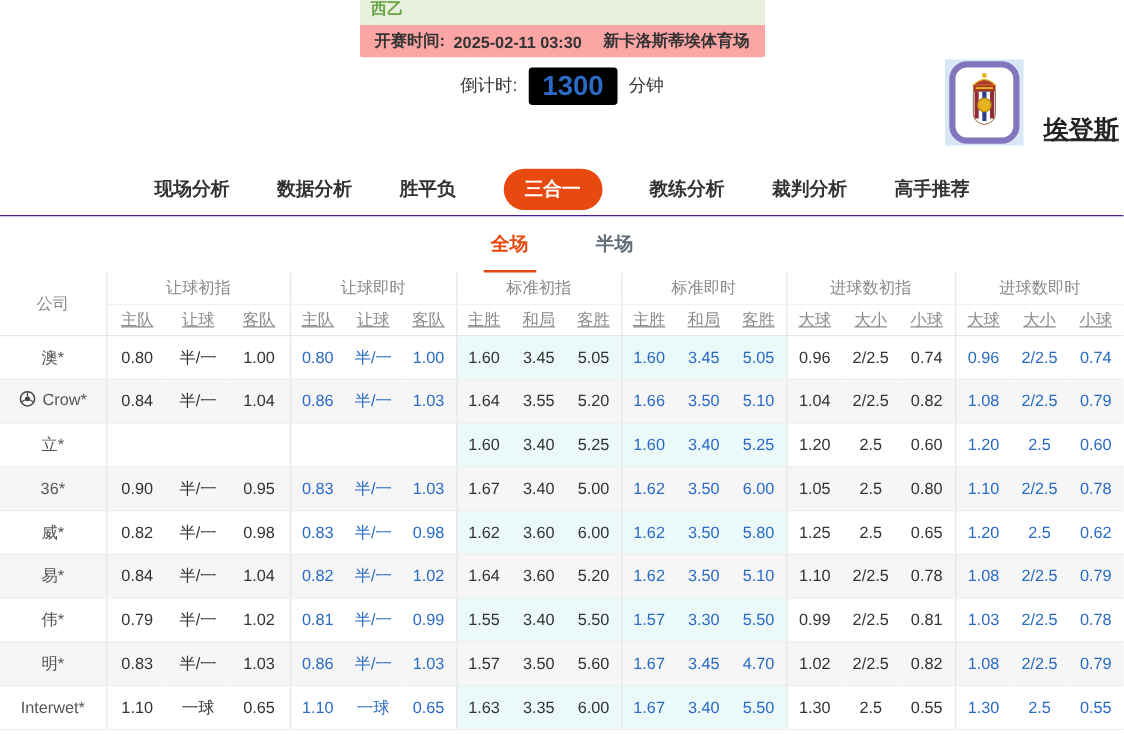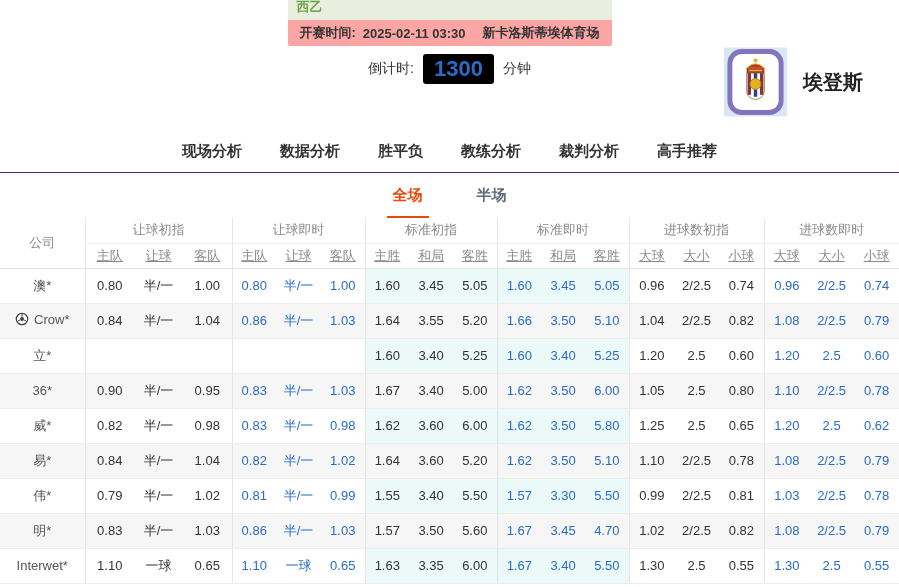--- a/index.html
+++ b/index.html
@@ -16,21 +16,21 @@
   }
   
   .topbar{height:40px;display:flex;justify-content:center;align-items:center;}
   .topbar-pill{display:flex;align-items:stretch;font-size:13px;font-weight:bold;overflow:hidden;border-radius:2px;flex-direction:column;}
   .league{background:#e9efdf;color:var(--league-green);padding:4px 9px;display:flex;align-items:center;}
   .kick{background:#fca5a5;color:#333;padding:4px 12px;display:flex;align-items:center;gap:7px;}
   .venue{margin-left:10px;}
   
   .hero{position:relative;height:90px;}
   .home-side{position:absolute;left:100px;top:7px;display:flex;align-items:center;gap:16px;}
-  .away-side{position:absolute;right:36px;top:7px;display:flex;align-items:center;gap:16px;}
+  .away-side{position:absolute;right:4px;top:7px;display:flex;align-items:flex-end;gap:16px;text-decoration:underline;}
   .team-name{font-size:20px;font-weight:bold;color:#222;}
   .badge-box{width:63px;height:70px;display:block;}
   .countdown{position:absolute;left:0;right:0;top:14px;display:flex;justify-content:center;align-items:center;gap:9px;font-size:14px;color:#333;}
   .cd-value{background:#000000;color:var(--live-blue);font-size:22px;font-weight:bold;padding:2px 11px;border-radius:3px;line-height:26px;}
   
   .nav{height:42px;display:flex;justify-content:center;align-items:center;gap:38px;}
   .nav-item{font-size:15px;font-weight:bold;color:#333;cursor:pointer;white-space:nowrap;}
   .nav-item.active{background:var(--accent-orange);color:#fff;padding:7px 17px;border-radius:17px;}
   
   .subtabs{height:46px;border-top:1px solid #4c1d95;display:flex;justify-content:center;align-items:flex-end;gap:42px;}
@@ -88,20 +88,21 @@
       <circle cx="32" cy="37" r="5.5" fill="#e4b320" stroke="#b8860b" stroke-width="1"></circle>
     </svg>
     <span class="team-name">埃登斯</span>
   </div>
 </div>
 
 <div class="nav" id="nav">
     <span class="nav-item">现场分析</span>
     <span class="nav-item">数据分析</span>
     <span class="nav-item">胜平负</span>
+    <span class="nav-item active">三合一</span>
     <span class="nav-item">教练分析</span>
     <span class="nav-item">裁判分析</span>
     <span class="nav-item">高手推荐</span>
   </div>
 
 <div class="subtabs" id="subtabs">
     <span class="subtab active">全场</span>
     <span class="subtab">半场</span>
   </div>
 

